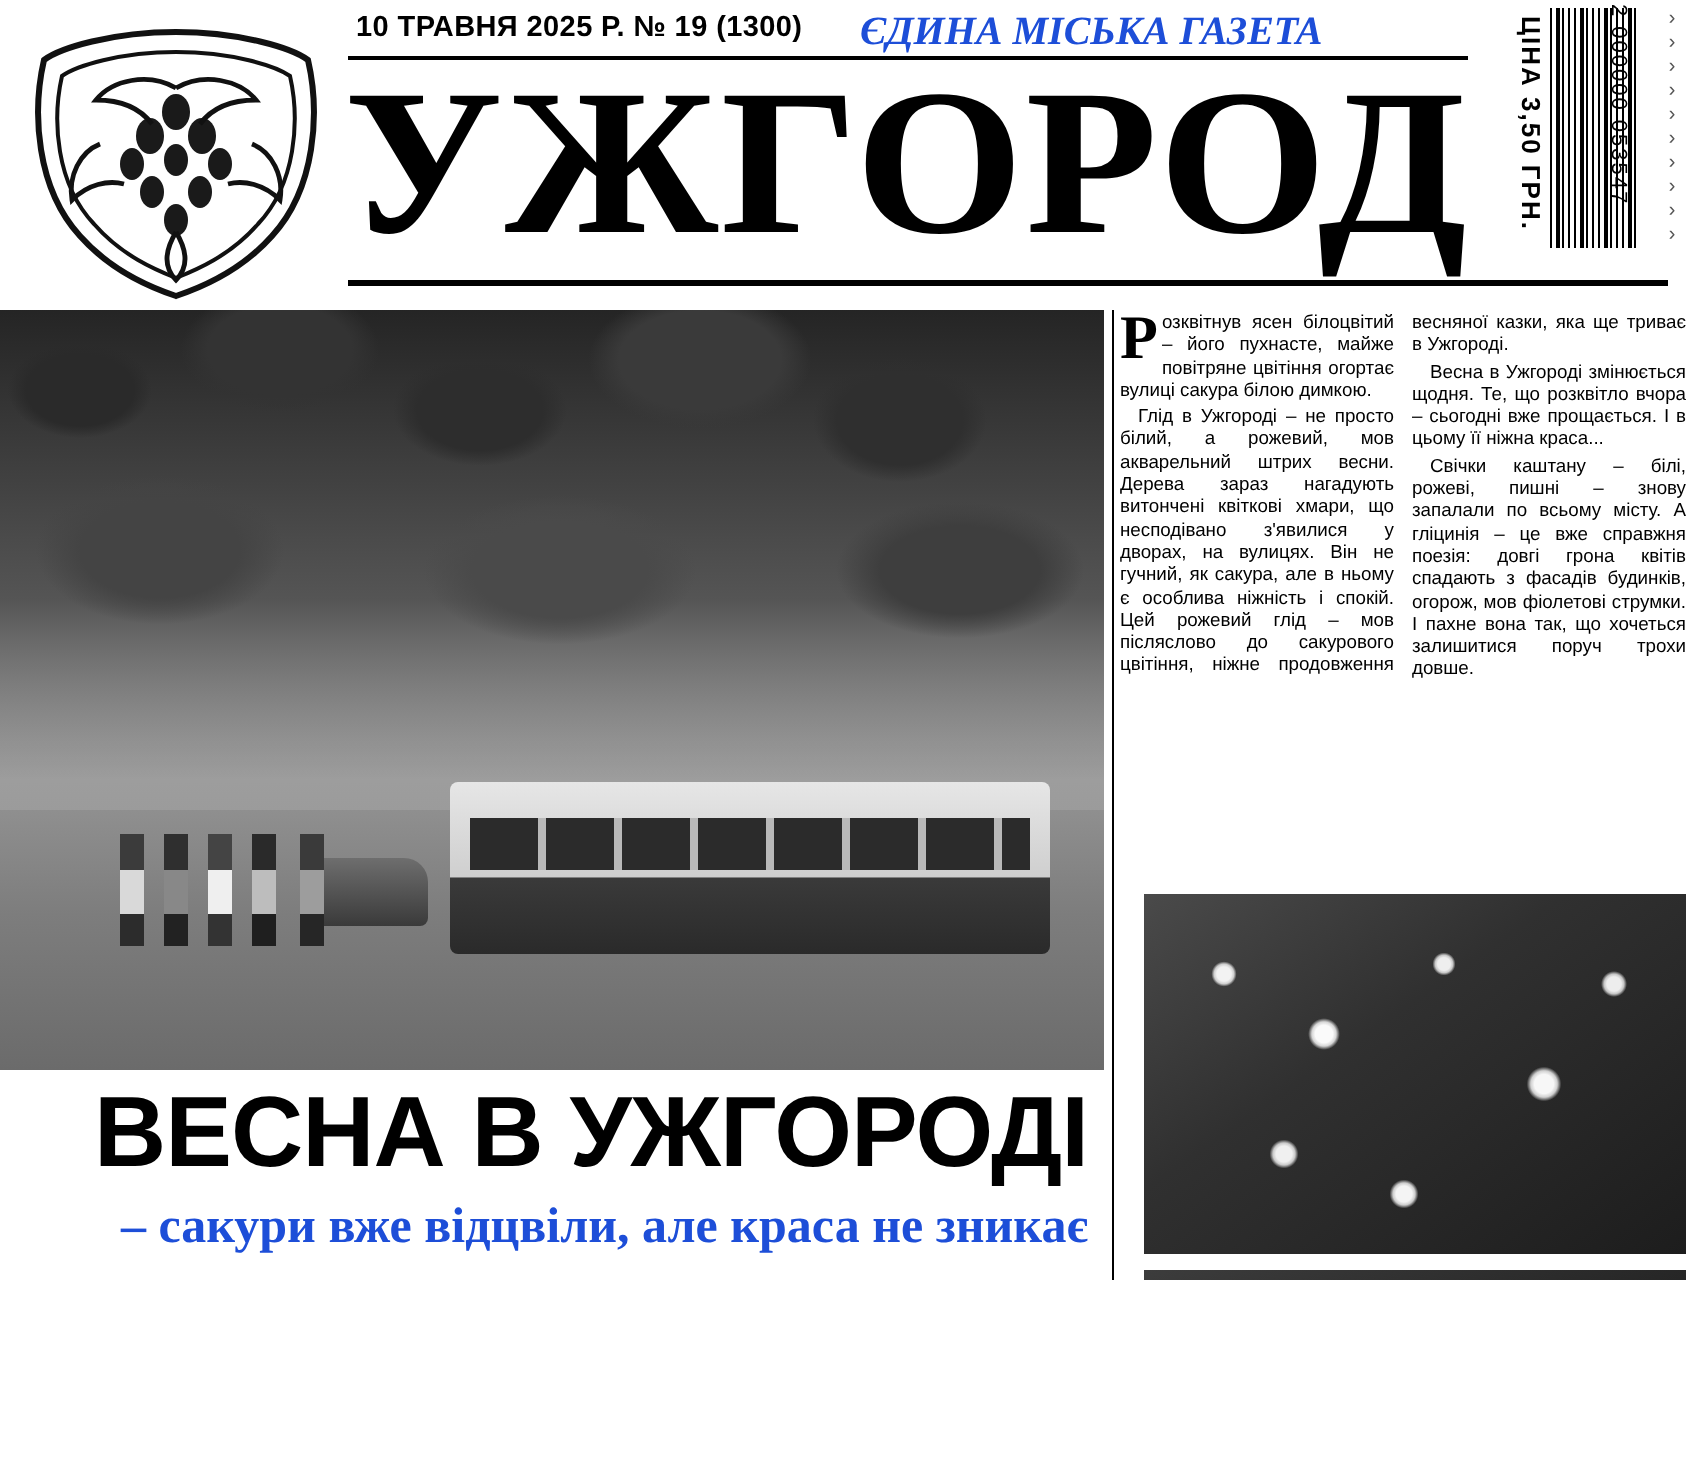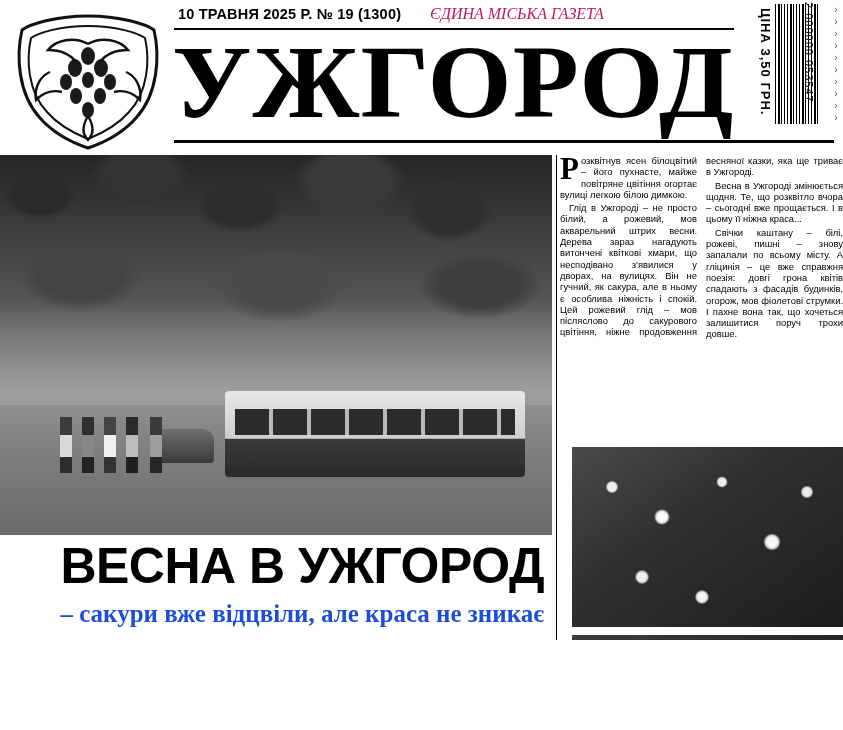--- a/index.html
+++ b/index.html
@@ -32,24 +32,24 @@
     font-weight: bold;
     font-size: 14.5px;
     letter-spacing: 0.2px;
     color: #000;
     white-space: nowrap;
   }
   .tagline {
     position: absolute;
     left: 430px; top: 5px;
     font-family: "Liberation Serif", serif;
-    font-weight: normal;
+    font-weight: bold;
     font-style: italic;
-    font-size: 16px;
-    color: #be185d;
+    font-size: 20px;
+    color: #1d4ed8;
     white-space: nowrap;
   }
   .rule-top {
     position: absolute;
     left: 174px; top: 28px;
     width: 560px; height: 2px;
     background: #000;
   }
   .rule-bottom {
     position: absolute;
@@ -326,30 +326,30 @@
     <div class="ground"></div>
     <div class="bus">
       <div class="bus-win"></div>
     </div>
     <div class="car"></div>
     <div class="people"></div>
     <div class="foliage"></div>
   </div>
 
   <div class="caption-band">
-    <div class="headline">ВЕСНА В УЖГОРОД</div>
+    <div class="headline">ВЕСНА В УЖГОРОДІ</div>
     <div class="subhead">– сакури вже відцвіли, але краса не зникає</div>
   </div>
 
   <div class="vline"></div>
 
   <div class="col-right">
 
     <div class="body-cols">
-      <p class="first"><span class="dropcap">Р</span><span>озквітнув ясен білоцвітий – його пухнасте, майже повітряне цвітіння огортає вулиці легкою білою димкою.</span></p>
+      <p class="first"><span class="dropcap">Р</span><span>озквітнув ясен білоцвітий – його пухнасте, майже повітряне цвітіння огортає вулиці сакура білою димкою.</span></p>
       <p>Глід в Ужгороді – не просто білий, а рожевий, мов акварельний штрих весни. Дерева зараз нагадують витончені квіткові хмари, що несподівано з'явилися у дворах, на вулицях. Він не гучний, як сакура, але в ньому є особлива ніжність і спокій. Цей рожевий глід – мов післяслово до сакурового цвітіння, ніжне продовження весняної казки, яка ще триває в Ужгороді.</p>
       <p>Весна в Ужгороді змінюється щодня. Те, що розквітло вчора – сьогодні вже прощається. І в цьому її ніжна краса...</p>
       <p>Свічки каштану – білі, рожеві, пишні – знову запалали по всьому місту. А гліцинія – це вже справжня поезія: довгі грона квітів спадають з фасадів будинків, огорож, мов фіолетові струмки. І пахне вона так, що хочеться залишитися поруч трохи довше.</p>
     </div>
 
     <div class="photo-flowers"></div>
     <div class="photo-branch"></div>
   </div>
 
   <div class="side-arrows">›<br>›<br>›<br>›<br>›<br>›<br>›<br>›<br>›<br>›</div>

